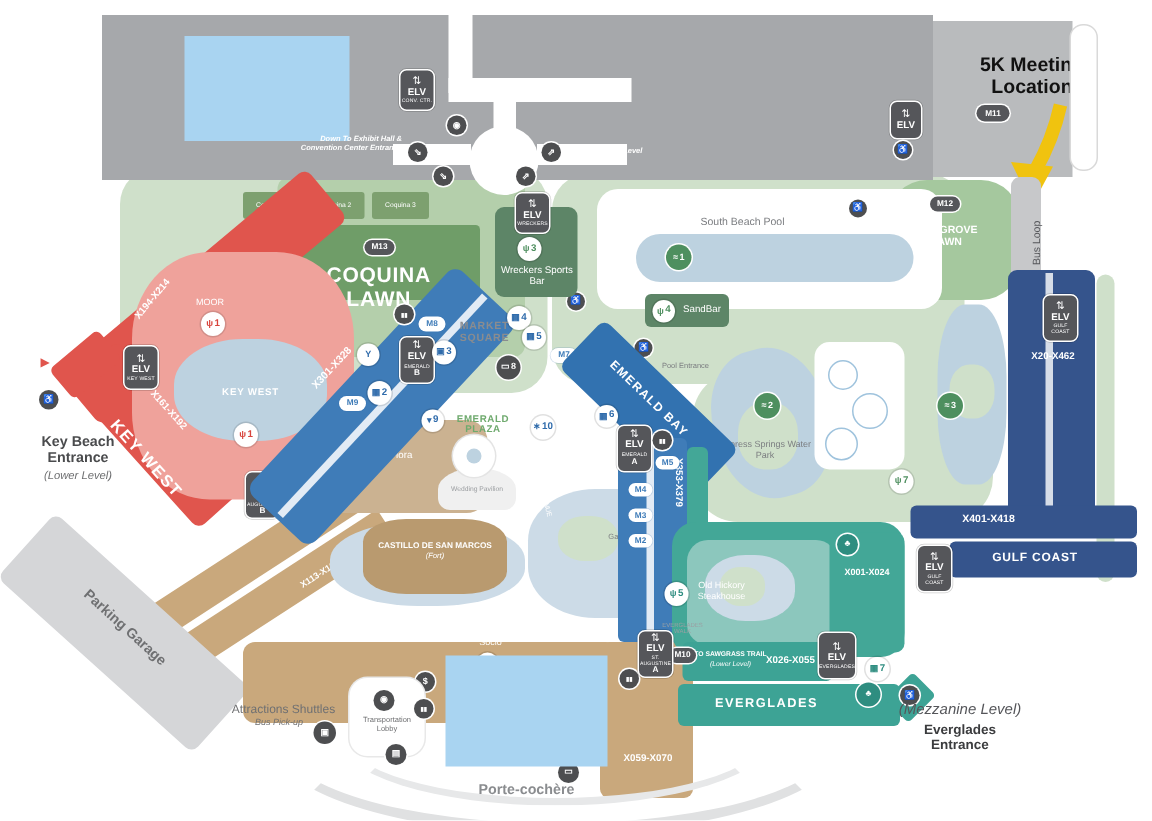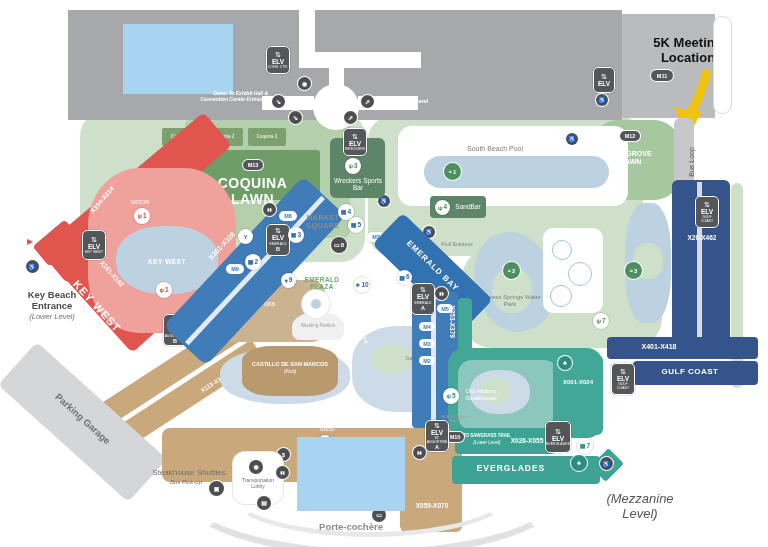--- a/index.html
+++ b/index.html
@@ -259,21 +259,21 @@
   <div class="dot" style="left:372px;top:508px;width:14px;height:14px">
       <i>▭</i>
     </div>
 
   <div class="s" style="left:297px;top:437px;width:108px;height:74px;background:#a9d4f1"></div>
 
   <div class="arc" style="left:180px;top:430px;width:370px;height:112px;border-bottom-color:#e0e1e2"></div>
   <div class="arc" style="left:225px;top:445px;width:280px;height:82px;border-width:5px;border-bottom-color:#e7e8e9"></div>
   <div class="t" style="left:315px;top:522px;width:72px;font-size:9.5px;font-weight:bold;color:#8a8c8f">Porte-cochère</div>
 
-  <div class="t" style="left:148px;top:469px;width:82px;font-size:8px;color:#6f7072">Steakhouse Shuttles</div>
+  <div class="t" style="left:148px;top:469px;width:82px;font-size:8px;color:#6f7072">Attractions Shuttles</div>
   <div class="t it" style="left:160px;top:479px;width:52px;font-size:6px;color:#6f7072">Bus Pick-up</div>
   <div class="dot" style="left:209px;top:481px;width:15px;height:15px">
       <i>▣</i>
     </div>
 
   <div class="s" style="left:152px;top:242px;width:205px;height:58px;background:#3f7cb8;border-radius:8px;transform:rotate(-47deg)"></div>
   <div class="s" style="left:155px;top:268px;width:200px;height:5px;background:#ffffffd9;transform:rotate(-47deg)"></div>
   <div class="t w" style="left:180px;top:242px;width:84px;font-size:7px;transform:rotate(-47deg)">X301-X328</div>
   <div class="pill lt" style="left:226px;top:264px;width:18px;height:10px">M9</div>
   <div class="cir" style="left:245px;top:254px;width:16px;height:16px">
@@ -381,21 +381,22 @@
 
   <div class="s" style="left:452px;top:456px;width:148px;height:28px;background:#3da395;border-radius:4px"></div>
   <div class="s" style="left:596px;top:452px;width:22px;height:26px;background:#3da395;border-radius:3px;transform:rotate(45deg)"></div>
   <div class="t w" style="left:466px;top:464px;width:90px;font-size:8.5px;letter-spacing:1px">EVERGLADES</div>
   <div class="dot tbg" style="left:571px;top:455px;width:16px;height:16px">
       <i>♣</i>
     </div>
   <div class="dot" style="left:600px;top:457px;width:13px;height:13px">
       <i>♿</i>
     </div>
-  <div class="t it" style="left:598px;top:492px;width:84px;font-size:13px;color:#55565a">(Mezzanine Level)</div>
+  <div class="t" style="left:598px;top:481px;width:84px;font-size:9px;font-weight:bold;color:#3b3c3e">Everglades Entrance</div>
+  <div class="t it" style="left:598px;top:468px;width:84px;font-size:10px;color:#55565a">(Mezzanine Level)</div>
 
   <div class="pill" style="left:446px;top:432px;width:18px;height:10px">M10</div>
   <div class="elv" style="left:425px;top:420px;width:22px;height:30px">
     <span class="ar">⇅</span>
     <span class="tt">ELV</span>
     <span class="ss">ST. AUGUSTINE</span>
     <span class="ll">A</span>
   </div>
 
   <div class="s" style="left:672px;top:180px;width:58px;height:168px;background:#35548c;border-radius:6px"></div>

